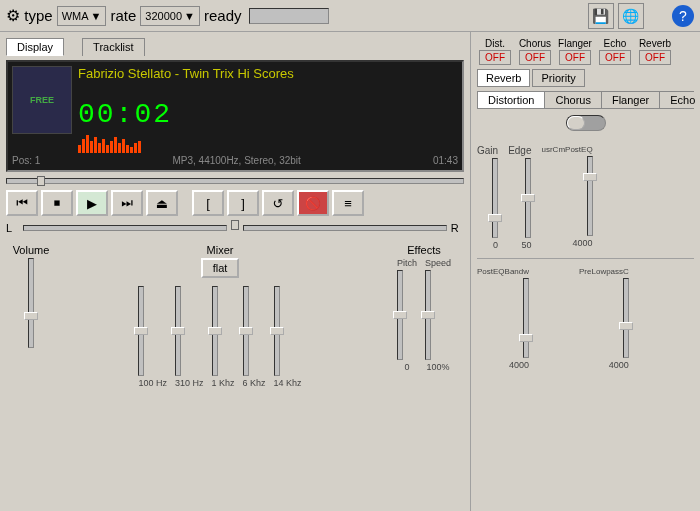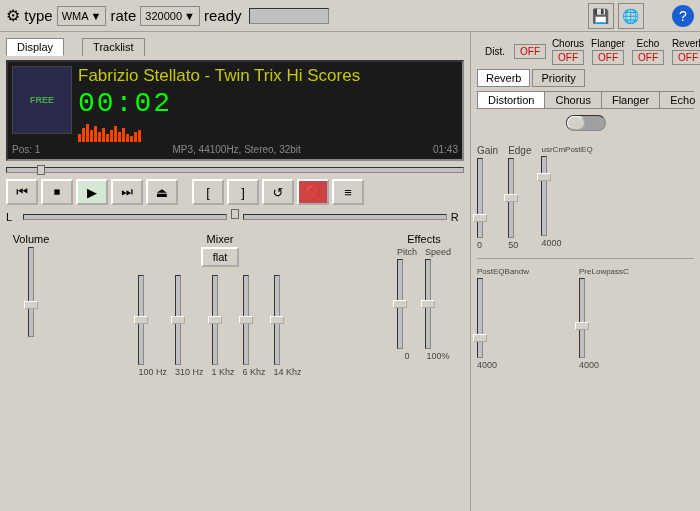--- a/index.html
+++ b/index.html
@@ -108,22 +108,22 @@
       color: #aaa; font-size: 8px;
       flex-shrink: 0;
     }
     .player-center {
       flex: 1;
       display: flex;
       flex-direction: column;
     }
     .track-title {
       color: #c8c800;
-      font-size: 17px;
-      margin-bottom: 4px;
+      font-size: 13px;
+      margin-bottom: 20px;
     }
     .time-display {
       color: #00ff00;
       font-size: 28px;
       font-family: 'Courier New', monospace;
       letter-spacing: 2px;
       line-height: 1;
     }
     .spectrum {
       display: flex;
@@ -352,21 +352,21 @@
       width: 18px; height: 14px;
       background: #d4d0c8;
       border: 1px outset #fff;
       border-radius: 7px;
       position: absolute;
       top: 0; left: 0;
     }
     .fx-slider-col {
       display: flex;
       flex-direction: column;
-      align-items: flex-start;
+      align-items: flex-end;
       gap: 2px;
     }
     .fx-slider-label { font-size: 10px; color: #444; }
     .fx-vslider {
       width: 6px;
       height: 75px;
       background: #c0c0c0;
       border: 1px inset #888;
       position: relative;
     }
@@ -583,21 +583,21 @@
           </div>
         </div>
       </div>
 
     </div>
   </div>
 
   <div class="right-panel">
 
     <div class="fx-row">
-      <div style="display:flex;flex-direction:row;align-items:center;gap:1px;">
+      <div style="display:flex;flex-direction:column;align-items:center;gap:1px;">
         <span class="fx-label">Dist.</span>
         <div class="fx-off-btn">OFF</div>
       </div>
       <div style="display:flex;flex-direction:column;align-items:center;gap:1px;">
         <span class="fx-label">Chorus</span>
         <div class="fx-off-btn">OFF</div>
       </div>
       <div style="display:flex;flex-direction:column;align-items:center;gap:1px;">
         <span class="fx-label">Flanger</span>
         <div class="fx-off-btn">OFF</div>

